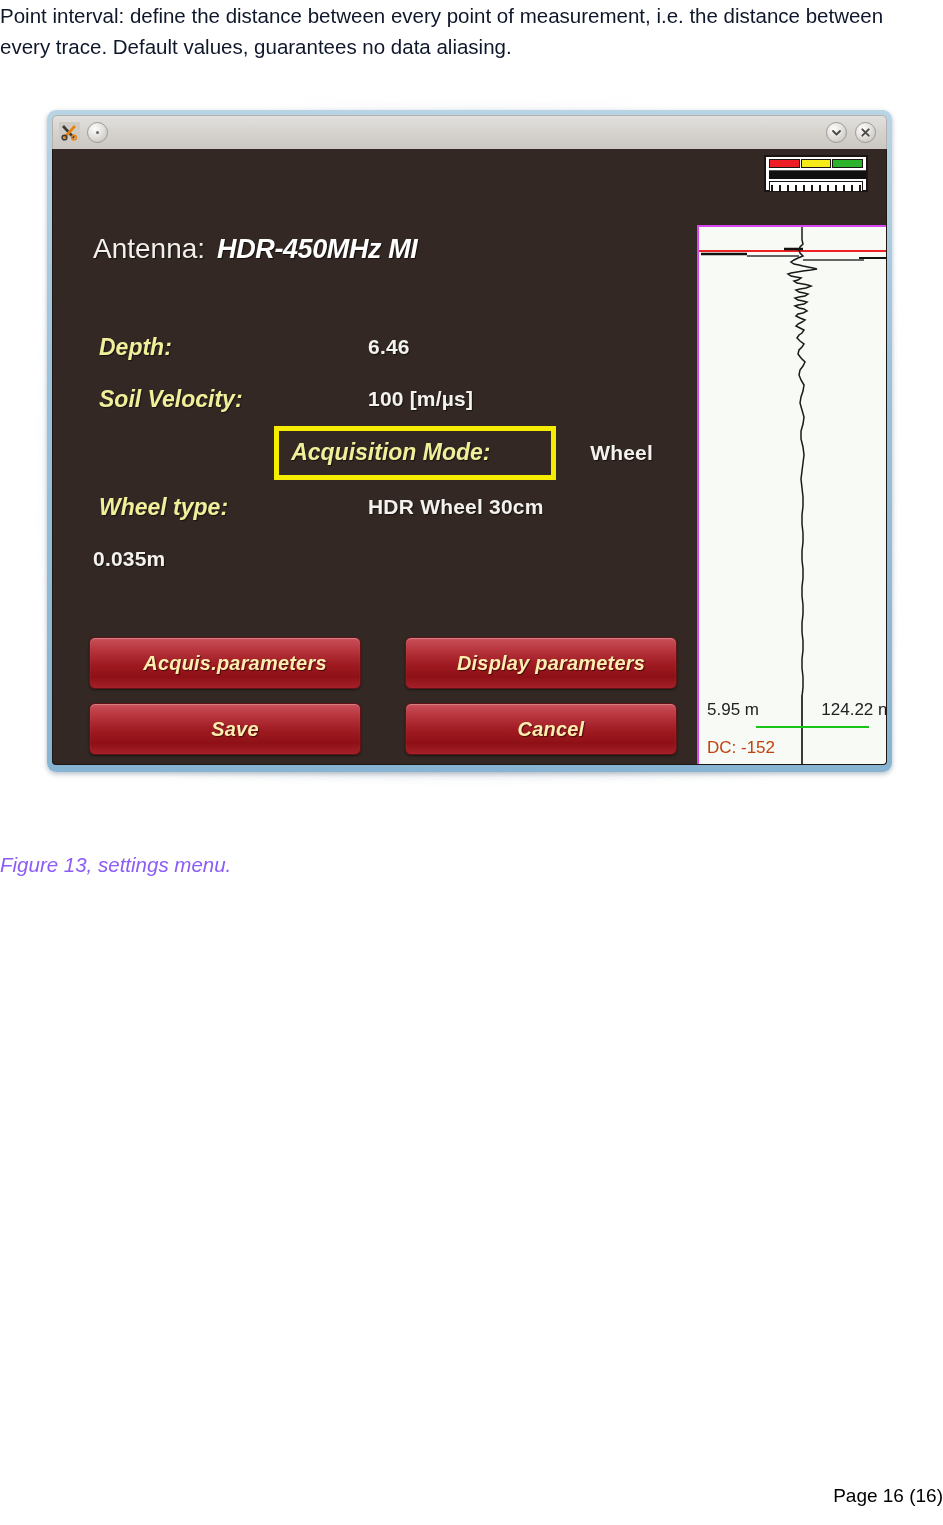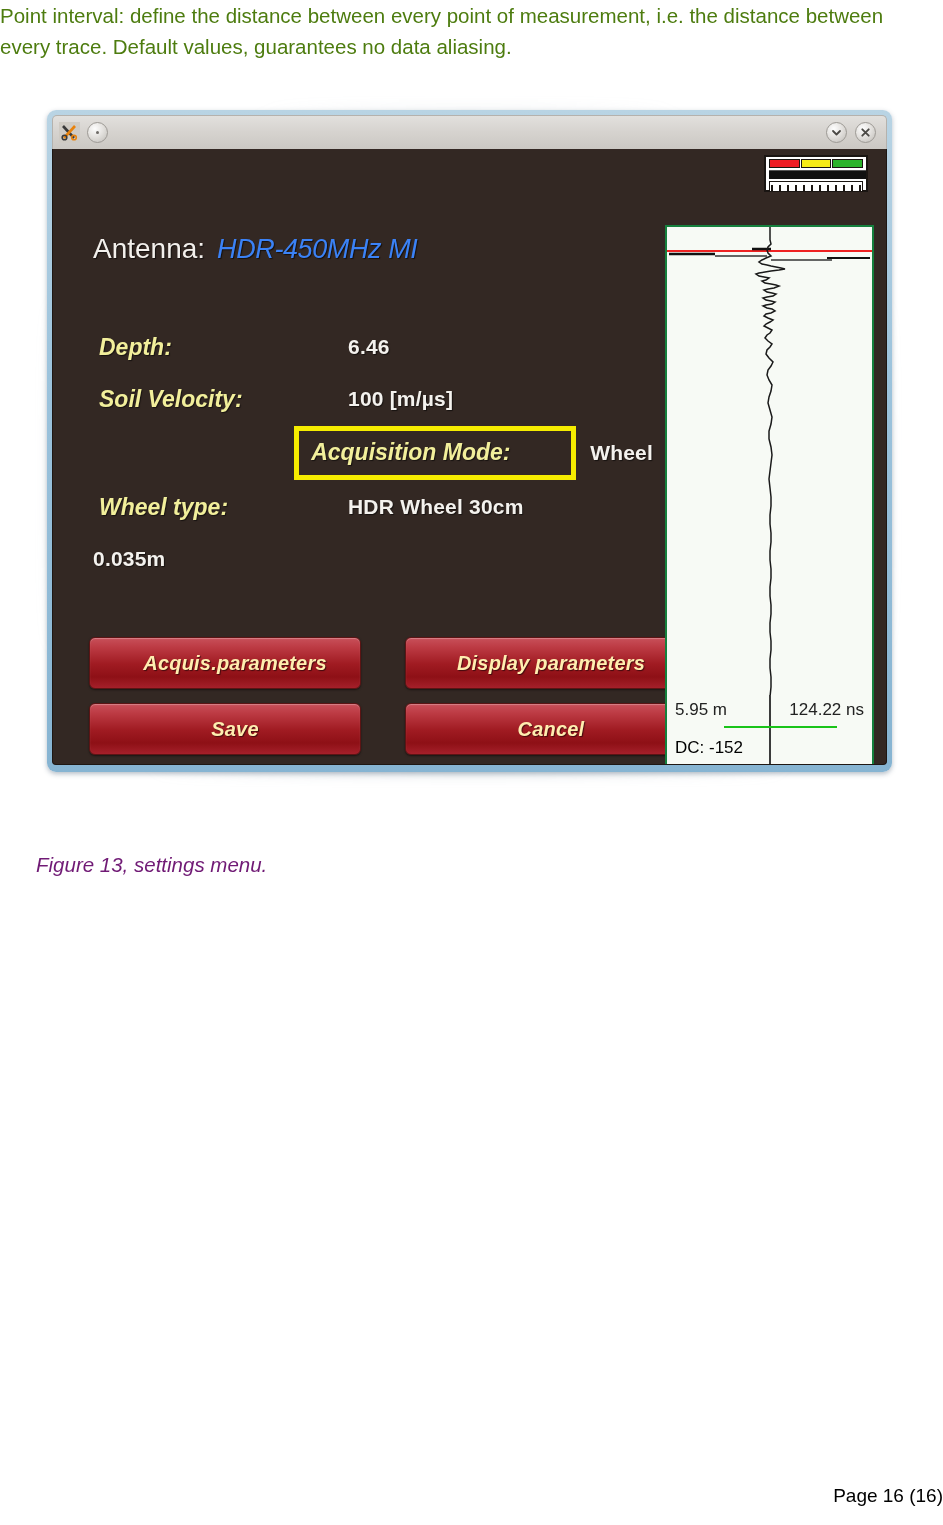--- a/index.html
+++ b/index.html
@@ -17,31 +17,30 @@
   }
 
   
   .doc-paragraph {
     position: absolute;
     left: 0px;
     top: 0px;
     width: 905px;
     font-size: 20.5px;
     line-height: 31px;
-    color: #4d7c0f;
+    color: #0f172a;
   }
 
   .figure-caption {
     position: absolute;
     left: 0px;
     top: 853px;
     font-size: 20.5px;
     font-style: italic;
-    color: #701a75;
-    margin-left: 36px;
+    color: #8b5cf6;
   }
 
   .page-footer {
     position: absolute;
     right: 0px;
     top: 1485px;
     font-size: 19px;
     color: #000000;
   }
 
@@ -188,38 +187,39 @@
     justify-content: flex-end;
   }
   .antenna-label {
     font-size: 28px;
     color: #f3f0ec;
     text-shadow: 1px 1px 1px rgba(0,0,0,0.6);
   }
   .antenna-value {
     font-size: 27px;
     font-style: italic;
-    font-weight: normal;
-    color: #3b82f6;
+    font-weight: bold;
+    color: #ffffff;
     letter-spacing: -0.4px;
     text-shadow: 1px 1px 1px rgba(0,0,0,0.6);
   }
 
   
   .params {
     position: absolute;
     left: 40px;
     top: 172px;
     width: 560px;
   }
   .param-row {
     position: relative;
     height: 52px;
     display: flex;
     align-items: center;
+    gap: 20px;
   }
   .param-label {
     width: 255px;
     font-size: 23px;
     font-style: italic;
     font-weight: bold;
     color: #f2ef9b;
     text-shadow: 1px 1px 1px rgba(0,0,0,0.55);
     padding-left: 6px;
     box-sizing: border-box;
@@ -271,26 +271,26 @@
     color: #ffeeb0;
     text-shadow: 1px 1px 1px rgba(0,0,0,0.55);
     cursor: pointer;
     letter-spacing: 0.2px;
     padding-left: 20px;
   }
 
   
   .scope {
     position: absolute;
-    left: 612px;
+    left: 644px;
     top: 76px;
     width: 209px;
     height: 546px;
     background: #f7faf5;
-    border: 2px solid #15803d;
+    border: 2px solid #d946ef;
     box-sizing: border-box;
     overflow: hidden;
   }
   .scope svg { display: block; }
   .scope-readout {
     position: absolute;
     left: 0; right: 0; bottom: 0;
     height: 74px;
     border-top: 0px;
   }
@@ -311,21 +311,21 @@
     padding: 0 8px;
     box-sizing: border-box;
     font-size: 17px;
     color: #222222;
   }
   .readout-line2 {
     position: absolute;
     top: 43px;
     left: 8px;
     font-size: 17px;
-    color: #000000;
+    color: #c2410c;
   }
   .green-line {
     position: absolute;
     top: 31px;
     left: 57px;
     width: 113px;
     height: 2px;
     background: #19c419;
   }
 </style>

